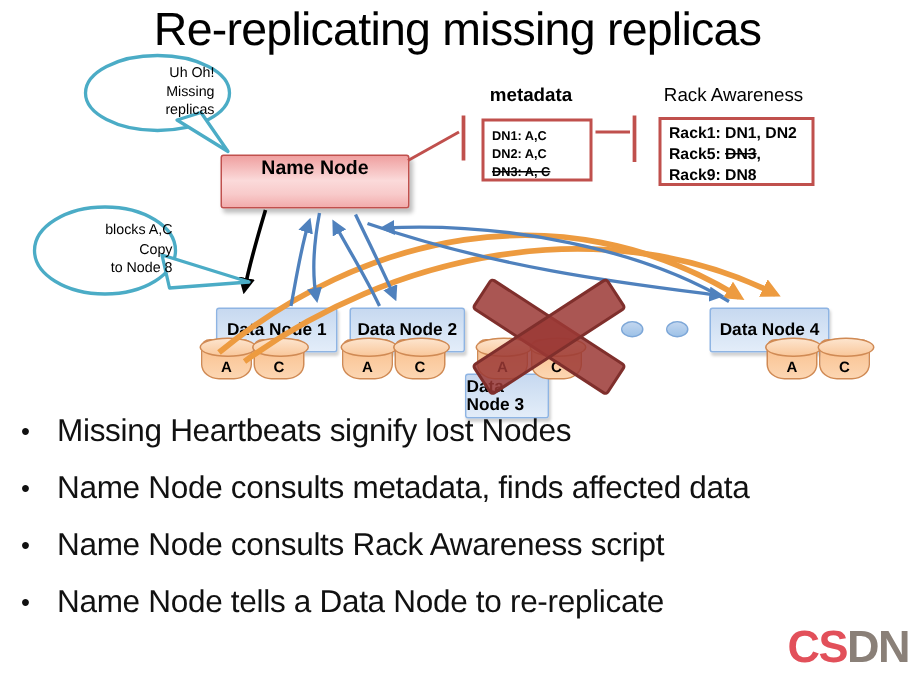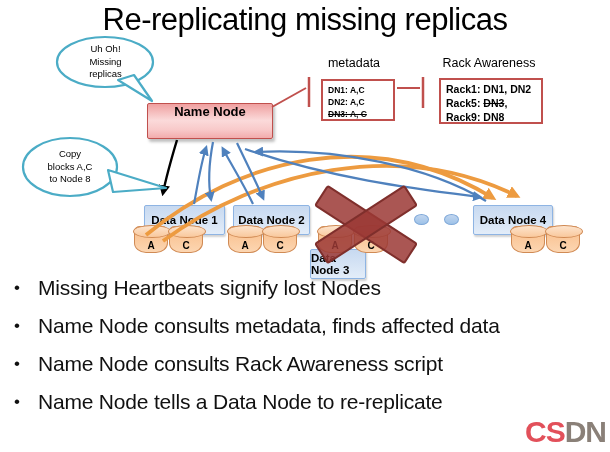--- a/index.html
+++ b/index.html
@@ -11,21 +11,21 @@
 
   
   .nn-box { position:absolute; left:147px; top:103px; width:126px; height:36px;
             background:linear-gradient(180deg,#efa0a0 0%,#fbdada 48%,#f8caca 75%,#f2acac 100%);
             border:1.8px solid #c0504d; border-radius:2px;
             display:flex; justify-content:center;
             font-weight:bold; font-size:13px; color:#000;
             box-shadow:2px 3px 3px rgba(0,0,0,0.25); }
 
   .box-label { position:absolute; text-align:center; font-size:12.5px; color:#000; }
-  .meta-label { left:308px; top:56px; width:92px; }
+  .meta-label { left:308px; top:56px; width:92px;font-weight:bold; }
   .rack-label { left:428px; top:56px; width:122px; }
 
   .red-box { position:absolute; background:#fff; border:2px solid #c0504d; }
   .meta-box { left:321px; top:79px; width:74px; height:42px; padding:3px 0 0 5px;
               font-size:8.5px; font-weight:bold; line-height:12px; }
   .rack-box { left:439px; top:78px; width:104px; height:46px; padding:2px 0 0 5px;
               font-size:10.5px; font-weight:bold; line-height:14px; }
   .struck { text-decoration:line-through; }
 
   .dnode { position:absolute; top:205px; height:30px;
@@ -54,21 +54,21 @@
          background:linear-gradient(180deg,#c2d6ef,#9ec2e8); border:1px solid #7da7d8; }
 
   .xwrap { position:absolute; left:312px; top:192px; width:108px; height:64px; }
   .xbar { position:absolute; left:0; top:20px; width:108px; height:25px;
           background:rgba(155,56,53,0.85); border:2px solid #7f2f2c; border-radius:3px; }
   .xbar.a { transform:rotate(33deg); }
   .xbar.b { transform:rotate(-33deg); }
 
   svg.overlay { position:absolute; left:0; top:0; pointer-events:none; overflow:visible; }
 
-  .bubble-text { position:absolute; text-align:center; font-size:9.5px; line-height:12.5px; color:#000; }
+  .bubble-text { position:absolute; text-align:right; font-size:9.5px; line-height:12.5px; color:#000; }
   .bt1 { left:68px; top:43px; width:75px; }
   .bt2 { left:25px; top:148px; width:90px; }
 
   
   .bullets { position:absolute; left:10px; top:269px; width:596px; }
   .bullet { display:flex; align-items:center; height:38px; font-size:21px;
             letter-spacing:-0.2px; color:#111; }
   .bullet .glyph { width:28px; font-size:17px; padding-left:4px; flex:none; }
 
   .footer { position:absolute; left:0; right:0; top:430px; text-align:center;
@@ -180,22 +180,22 @@
     <ellipse cx="70" cy="167" rx="47" ry="29" fill="#fff" stroke="#4BACC6" stroke-width="2.2"></ellipse>
     <path d="M108,170 L166,188 L113,192 Z" fill="#fff" stroke="#4BACC6" stroke-width="2.2" stroke-linejoin="round"></path>
   </svg>
 
   <div class="bubble-text bt1">
     <div>Uh Oh!</div>
     <div>Missing</div>
     <div>replicas</div>
   </div>
   <div class="bubble-text bt2">
+    <div>blocks A,C</div>
     <div>Copy</div>
-    <div>blocks A,C</div>
     <div>to Node 8</div>
   </div>
 
   <div class="xwrap">
     <div class="xbar a"></div>
     <div class="xbar b"></div>
   </div>
 
   <div class="bullets">
     <div class="bullet">

